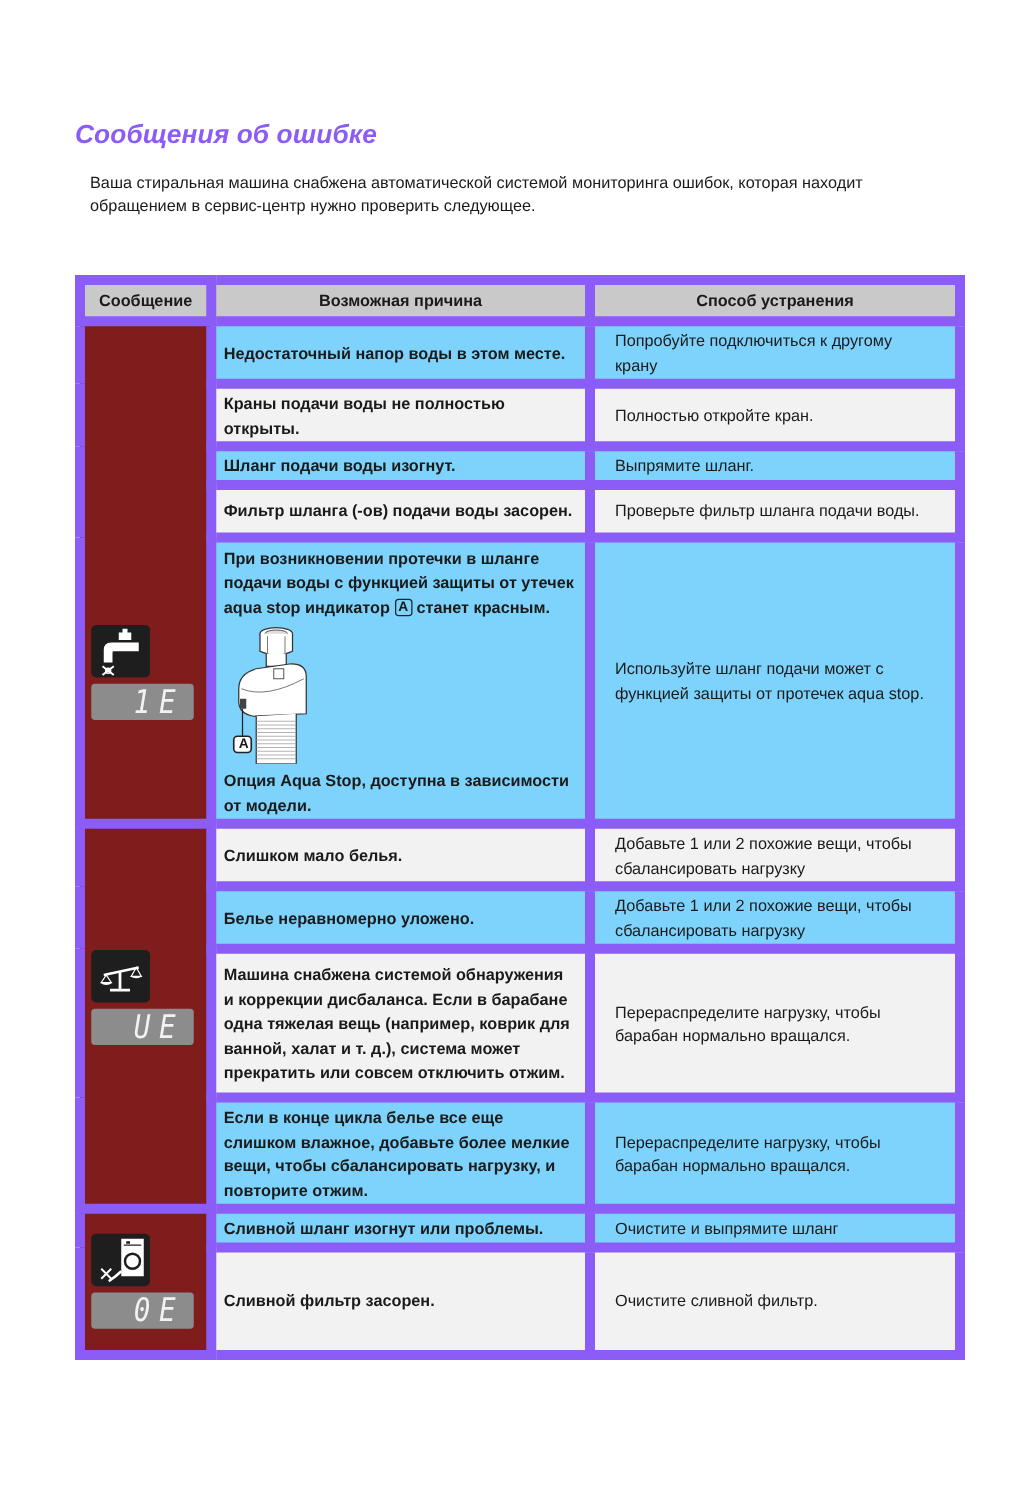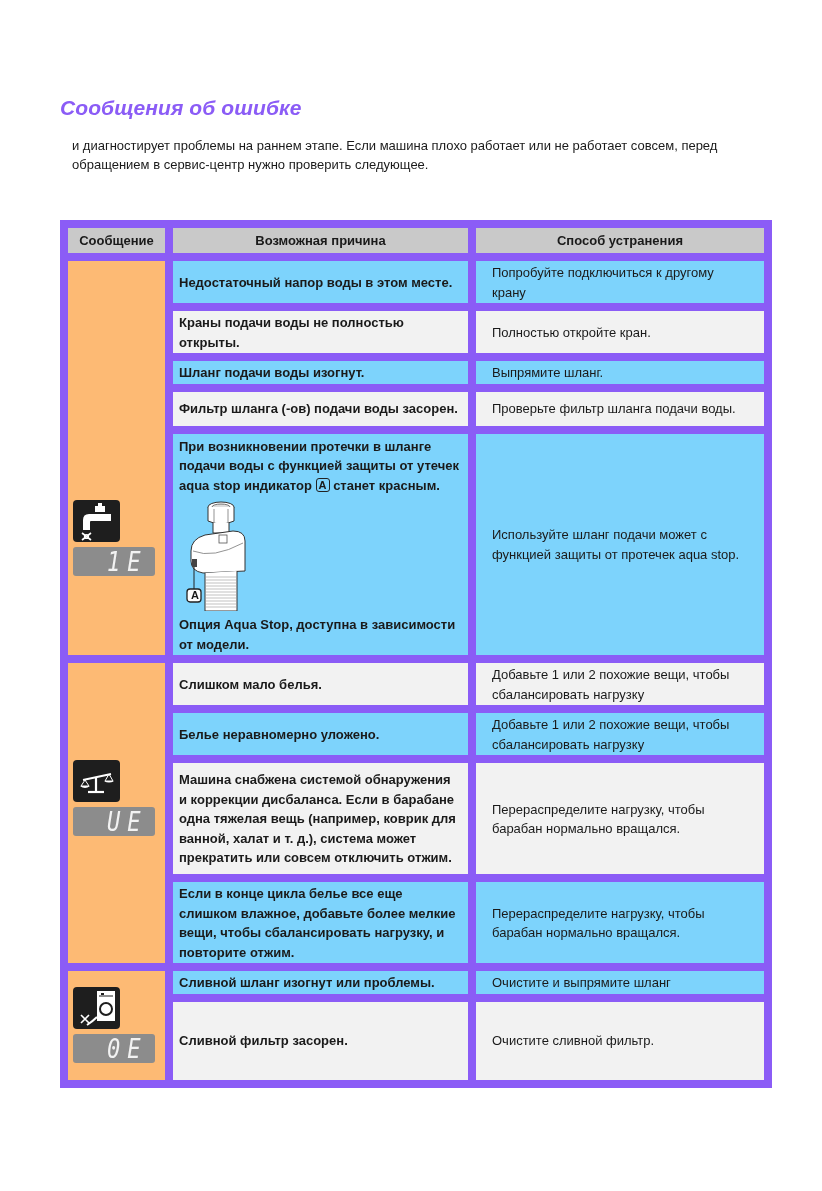--- a/index.html
+++ b/index.html
@@ -8,37 +8,37 @@
   .intro { position: absolute; left: 72px; top: 136px; width: 700px; font-size: 13px; line-height: 19px; color: #1a1a1a; }
   .intro span { display: block; white-space: nowrap; }
 
   table.err { position: absolute; left: 60px; top: 220px; width: 704px; border-collapse: collapse; table-layout: fixed; }
   table.err td, table.err th { border: 8px solid #8b5cf6; padding: 0; vertical-align: middle; }
   table.err th { background: #c9c9c9; font-size: 13px; font-weight: bold; height: 25px; text-align: center; color: #1a1a1a; }
   table.err td.cause { font-size: 13px; font-weight: bold; line-height: 19.5px; padding: 2px 6px 1px 6px; text-align: left; }
   table.err td.fix { font-size: 13px; line-height: 19.5px; padding: 2px 16px 1px 16px; text-align: left; }
   tr.g td.cause, tr.g td.fix { background: #f2f2f2; }
   tr.w td.cause, tr.w td.fix { background: #7dd3fc; }
-  td.msg { background: #fdba74; vertical-align: middle; text-align: left; }
+  td.msg { background: #7f1d1d; vertical-align: middle; text-align: left; }
 
   .msgbox { display: flex; flex-direction: column; align-items: flex-start; padding-left: 5px; }
   .icon-tile { width: 47px; height: 42px; background: #1e1e1e; border-radius: 4px; position: relative; }
   .lcd { margin-top: 5px; width: 82px; height: 29px; background: #8c8c8c; border-radius: 3px; position: relative; display: flex; justify-content: flex-end; align-items: center; padding-right: 8px; box-sizing: border-box; }
   .lcd span { font-family: "DejaVu Sans Mono", monospace; font-style: italic; font-size: 26px; color: #f2f2f2; letter-spacing: 8px; font-weight: normal; transform: scaleX(0.85); transform-origin: right center; }
 
   .aqua-fig { position: relative; width: 90px; height: 112px; margin: 4px 0 4px 4px; }
   .aqua-label { display: inline-block; border: 1.5px solid #222; border-radius: 3px; font-size: 11px; line-height: 12px; padding: 0 2px; font-weight: bold; vertical-align: 1px; }
   .cause p { margin: 0; }
 </style>
 </head>
 <body>
 
 <div class="title">Сообщения об ошибке</div>
 <div class="intro">
-  <span>и диагностирует проблемы на раннем этапе. Если машина плохо работает или не работает совсем, перед</span>
+  <span>Ваша стиральная машина снабжена автоматической системой мониторинга ошибок, которая находит</span>
   <span>обращением в сервис-центр нужно проверить следующее.</span>
 </div>
 
 <table class="err">
   <colgroup>
     <col style="width:105px">
     <col style="width:303px">
     <col style="width:296px">
   </colgroup>
   <thead>

